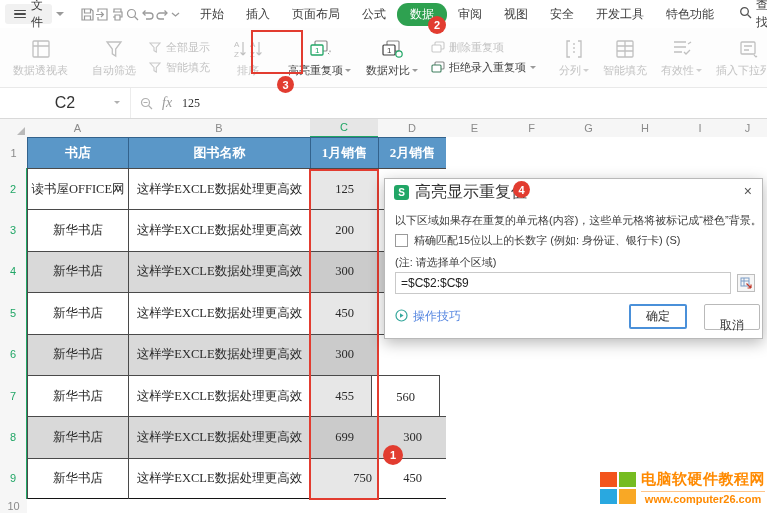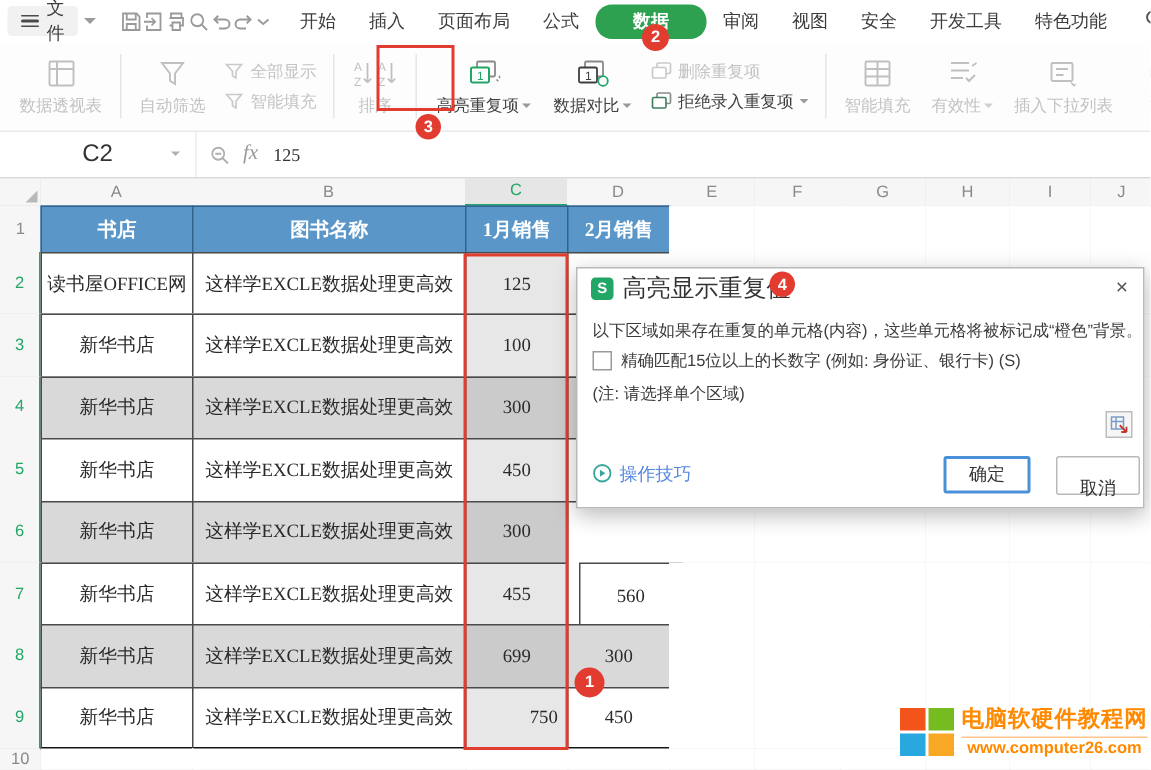--- a/index.html
+++ b/index.html
@@ -11,21 +11,21 @@
   .filebtn{display:flex;align-items:center;gap:5px;background:#f1f1f1;border-radius:3px;
            height:20px;padding:0 9px;margin-left:5px;font-size:12px;color:#3c3c3c;}
   .hamb{display:inline-flex;flex-direction:column;gap:2px;}
   .hamb i{width:12px;height:1.6px;background:#4a4a4a;border-radius:1px;}
   .fcaret{width:0;height:0;border:4px solid transparent;border-top-color:#9a9a9a;margin:4px 4px 0 4px;}
   .vsep{width:1px;height:16px;background:#e4e4e4;margin:0 6px;}
   .mico{width:22px;height:22px;display:inline-flex;align-items:center;justify-content:center;}
   .mico svg{display:block;}
   .tabs{display:flex;align-items:center;margin-left:8px;}
   .tab{font-size:12px;color:#3c3c3c;padding:3px 11px;white-space:nowrap;}
-  .tab.active{background:#2EA150;color:#fff;border-radius:11px;padding:3px 25px;font-weight:bold;}
+  .tab.active{background:#2EA150;color:#fff;border-radius:11px;padding:3px 13px;}
   .find{display:flex;align-items:center;gap:4px;font-size:12px;color:#3c3c3c;margin-left:14px;}
   
   .toolbar{position:absolute;left:0;top:28px;width:767px;height:60px;background:#fdfdfd;
            border-bottom:1px solid #e9e9e9;display:flex;align-items:stretch;padding-left:6px;
            box-sizing:border-box;z-index:3;overflow:hidden;}
   .tsep{width:1px;background:#e6e6e6;margin:8px 5px;}
   .titem{display:flex;flex-direction:column;align-items:center;justify-content:center;
          padding:0 7px;gap:3px;}
   .titem .tlabel{font-size:11px;color:#3f3f3f;white-space:nowrap;display:flex;align-items:center;gap:2px;}
   .titem.disabled .tlabel{color:#c3c3c3;}
@@ -276,20 +276,32 @@
         <svg width="14" height="13" viewBox="0 0 14 13" fill="none" stroke="#3f7f5f" stroke-width="1.1">
             <rect x="4" y="1" width="9" height="7" rx="1" stroke="#8a8a8a"></rect>
             <rect x="1" y="4" width="9" height="7" rx="1" fill="#fff"></rect>
           </svg>
         </span>
       <span>拒绝录入重复项</span>
       <span class="caret"></span>
     </div>
   </div>
   <span class="tsep"></span>
+  <div class="titem disabled">
+    <span class="ticon">
+      <svg width="24" height="22" viewBox="0 0 24 22" fill="none" stroke="#c0c0c0" stroke-width="1.3">
+          <path d="M8 3H5v16h3M16 3h3v16h-3"></path>
+          <path d="M12 5v12" stroke-dasharray="2 2"></path>
+        </svg>
+      </span>
+    <span class="tlabel">
+        <span>分列</span>
+        <span class="caret"></span>
+      </span>
+  </div>
   <div class="titem disabled">
     <span class="ticon">
       <svg width="24" height="22" viewBox="0 0 24 22" fill="none" stroke="#c0c0c0" stroke-width="1.3">
           <rect x="4" y="3" width="16" height="16" rx="1"></rect>
           <path d="M4 8h16M4 13h16M12 3v16"></path>
         </svg>
       </span>
     <span class="tlabel">智能填充</span>
   </div>
   <div class="titem disabled">
@@ -392,21 +404,21 @@
     <div class="cell db csel" style="left: 310px; width: 69px; top: 50px; height: 42.4px;">125</div>
     <div class="cell db" style="left: 378px; width: 69px; top: 50px; height: 42.4px;"></div>
     <div class="cell " style="left: 446px; width: 58px; top: 50px; height: 42.4px;"></div>
     <div class="cell " style="left: 503px; width: 58px; top: 50px; height: 42.4px;"></div>
     <div class="cell " style="left: 560px; width: 58px; top: 50px; height: 42.4px;"></div>
     <div class="cell " style="left: 617px; width: 57px; top: 50px; height: 42.4px;"></div>
     <div class="cell " style="left: 673px; width: 55px; top: 50px; height: 42.4px;"></div>
     <div class="cell " style="left: 727px; width: 42px; top: 50px; height: 42.4px;"></div>
     <div class="cell db" style="left: 27px; width: 102px; top: 91.4px; height: 42.4px;">新华书店</div>
     <div class="cell db" style="left: 128px; width: 183px; top: 91.4px; height: 42.4px;">这样学EXCLE数据处理更高效</div>
-    <div class="cell db csel" style="left: 310px; width: 69px; top: 91.4px; height: 42.4px;">100</div>
+    <div class="cell db csel" style="left: 310px; width: 69px; top: 91.4px; height: 42.4px;">200</div>
     <div class="cell db" style="left: 378px; width: 69px; top: 91.4px; height: 42.4px;"></div>
     <div class="cell " style="left: 446px; width: 58px; top: 91.4px; height: 42.4px;"></div>
     <div class="cell " style="left: 503px; width: 58px; top: 91.4px; height: 42.4px;"></div>
     <div class="cell " style="left: 560px; width: 58px; top: 91.4px; height: 42.4px;"></div>
     <div class="cell " style="left: 617px; width: 57px; top: 91.4px; height: 42.4px;"></div>
     <div class="cell " style="left: 673px; width: 55px; top: 91.4px; height: 42.4px;"></div>
     <div class="cell " style="left: 727px; width: 42px; top: 91.4px; height: 42.4px;"></div>
     <div class="cell db shade" style="left: 27px; width: 102px; top: 132.8px; height: 42.4px;">新华书店</div>
     <div class="cell db shade" style="left: 128px; width: 183px; top: 132.8px; height: 42.4px;">这样学EXCLE数据处理更高效</div>
     <div class="cell db csel shade" style="left: 310px; width: 69px; top: 132.8px; height: 42.4px;">300</div>
@@ -432,21 +444,21 @@
     <div class="cell db csel shade" style="left: 310px; width: 69px; top: 215.6px; height: 42.4px;">300</div>
     <div class="cell " style="left: 446px; width: 58px; top: 215.6px; height: 42.4px;"></div>
     <div class="cell " style="left: 503px; width: 58px; top: 215.6px; height: 42.4px;"></div>
     <div class="cell " style="left: 560px; width: 58px; top: 215.6px; height: 42.4px;"></div>
     <div class="cell " style="left: 617px; width: 57px; top: 215.6px; height: 42.4px;"></div>
     <div class="cell " style="left: 673px; width: 55px; top: 215.6px; height: 42.4px;"></div>
     <div class="cell " style="left: 727px; width: 42px; top: 215.6px; height: 42.4px;"></div>
     <div class="cell db" style="left: 27px; width: 102px; top: 257px; height: 42.4px;">新华书店</div>
     <div class="cell db" style="left: 128px; width: 183px; top: 257px; height: 42.4px;">这样学EXCLE数据处理更高效</div>
     <div class="cell db csel" style="left: 310px; width: 69px; top: 257px; height: 42.4px;">455</div>
-    <div class="cell db" style="left: 386px; width: 69px; top: 257px; height: 44px;">560</div>
+    <div class="cell db" style="left: 371px; width: 69px; top: 257px; height: 44px;">560</div>
     <div class="cell " style="left: 446px; width: 58px; top: 257px; height: 42.4px;"></div>
     <div class="cell " style="left: 503px; width: 58px; top: 257px; height: 42.4px;"></div>
     <div class="cell " style="left: 560px; width: 58px; top: 257px; height: 42.4px;"></div>
     <div class="cell " style="left: 617px; width: 57px; top: 257px; height: 42.4px;"></div>
     <div class="cell " style="left: 673px; width: 55px; top: 257px; height: 42.4px;"></div>
     <div class="cell " style="left: 727px; width: 42px; top: 257px; height: 42.4px;"></div>
     <div class="cell db shade" style="left: 27px; width: 102px; top: 298.4px; height: 42.4px;">新华书店</div>
     <div class="cell db shade" style="left: 128px; width: 183px; top: 298.4px; height: 42.4px;">这样学EXCLE数据处理更高效</div>
     <div class="cell db csel shade" style="left: 310px; width: 69px; top: 298.4px; height: 42.4px;">699</div>
     <div class="cell db shade" style="left: 378px; width: 69px; top: 298.4px; height: 42.4px;">300</div>
@@ -490,20 +502,21 @@
     <span class="dlogo">S</span>
     <span class="dtext">高亮显示重复值</span>
     <span class="dclose">×</span>
   </div>
   <div class="dbody">以下区域如果存在重复的单元格(内容)，这些单元格将被标记成“橙色”背景。</div>
   <label class="dcheck">
     <span class="cb"></span>
     <span>精确匹配15位以上的长数字 (例如: 身份证、银行卡) (S)</span>
   </label>
   <div class="dnote">(注: 请选择单个区域)</div>
+  <div class="dinput">=$C$2:$C$9</div>
   <button class="dpicker">
     <svg width="12" height="12" viewBox="0 0 12 12" fill="none">
       <rect x="1" y="1" width="8" height="8" stroke="#7a9cc6" stroke-width="1"></rect>
       <path d="M1 4h8M4 1v8" stroke="#7a9cc6" stroke-width="1"></path>
       <path d="M11 11L6.5 6.5M11 11V7.5M11 11H7.5" stroke="#c0392b" stroke-width="1.2"></path>
     </svg>
   </button>
   <div class="dlink">
     <span>
       <svg width="13" height="13" viewBox="0 0 13 13" fill="none">

